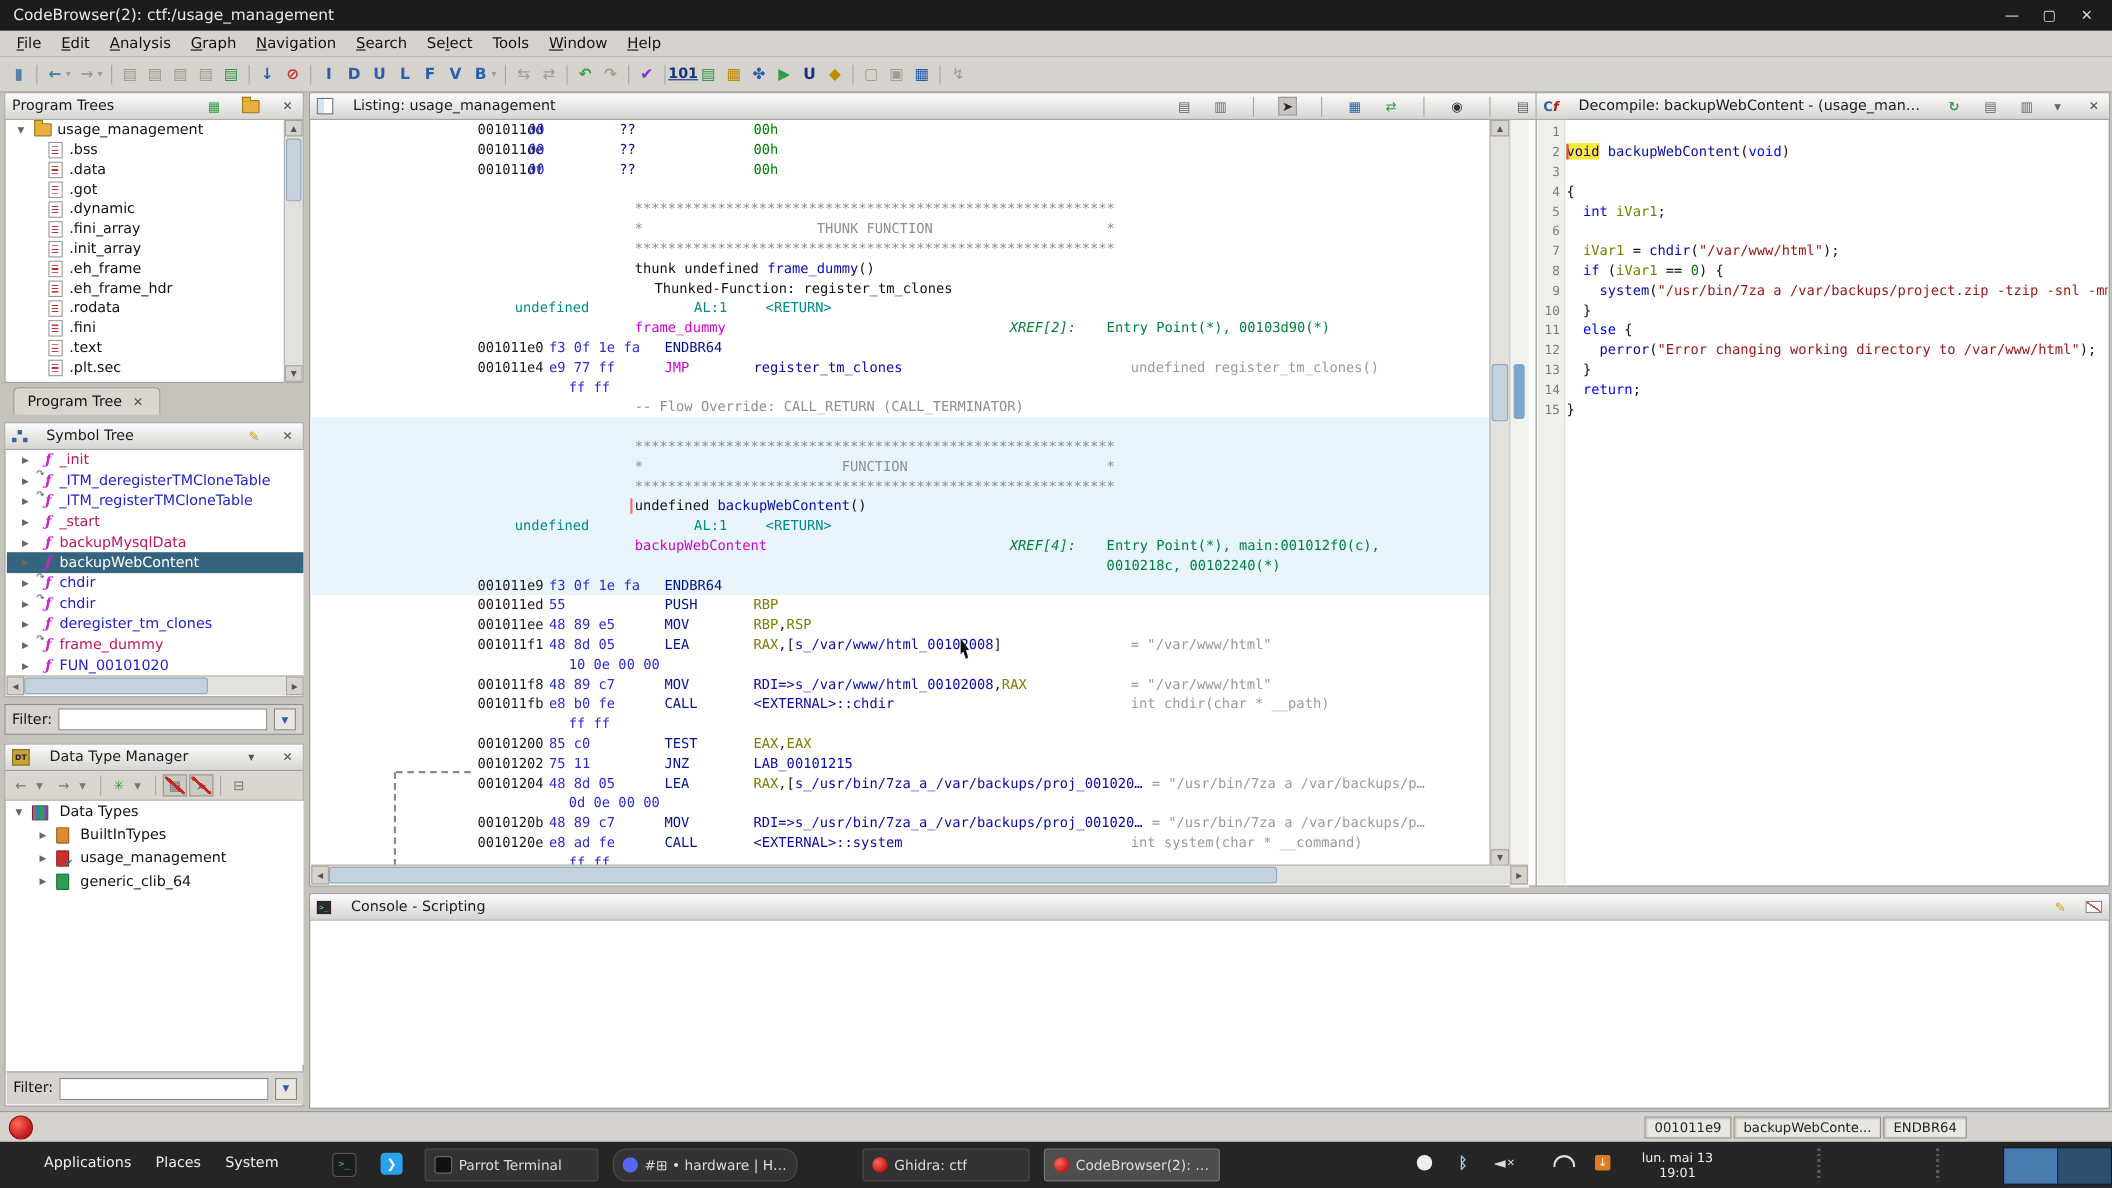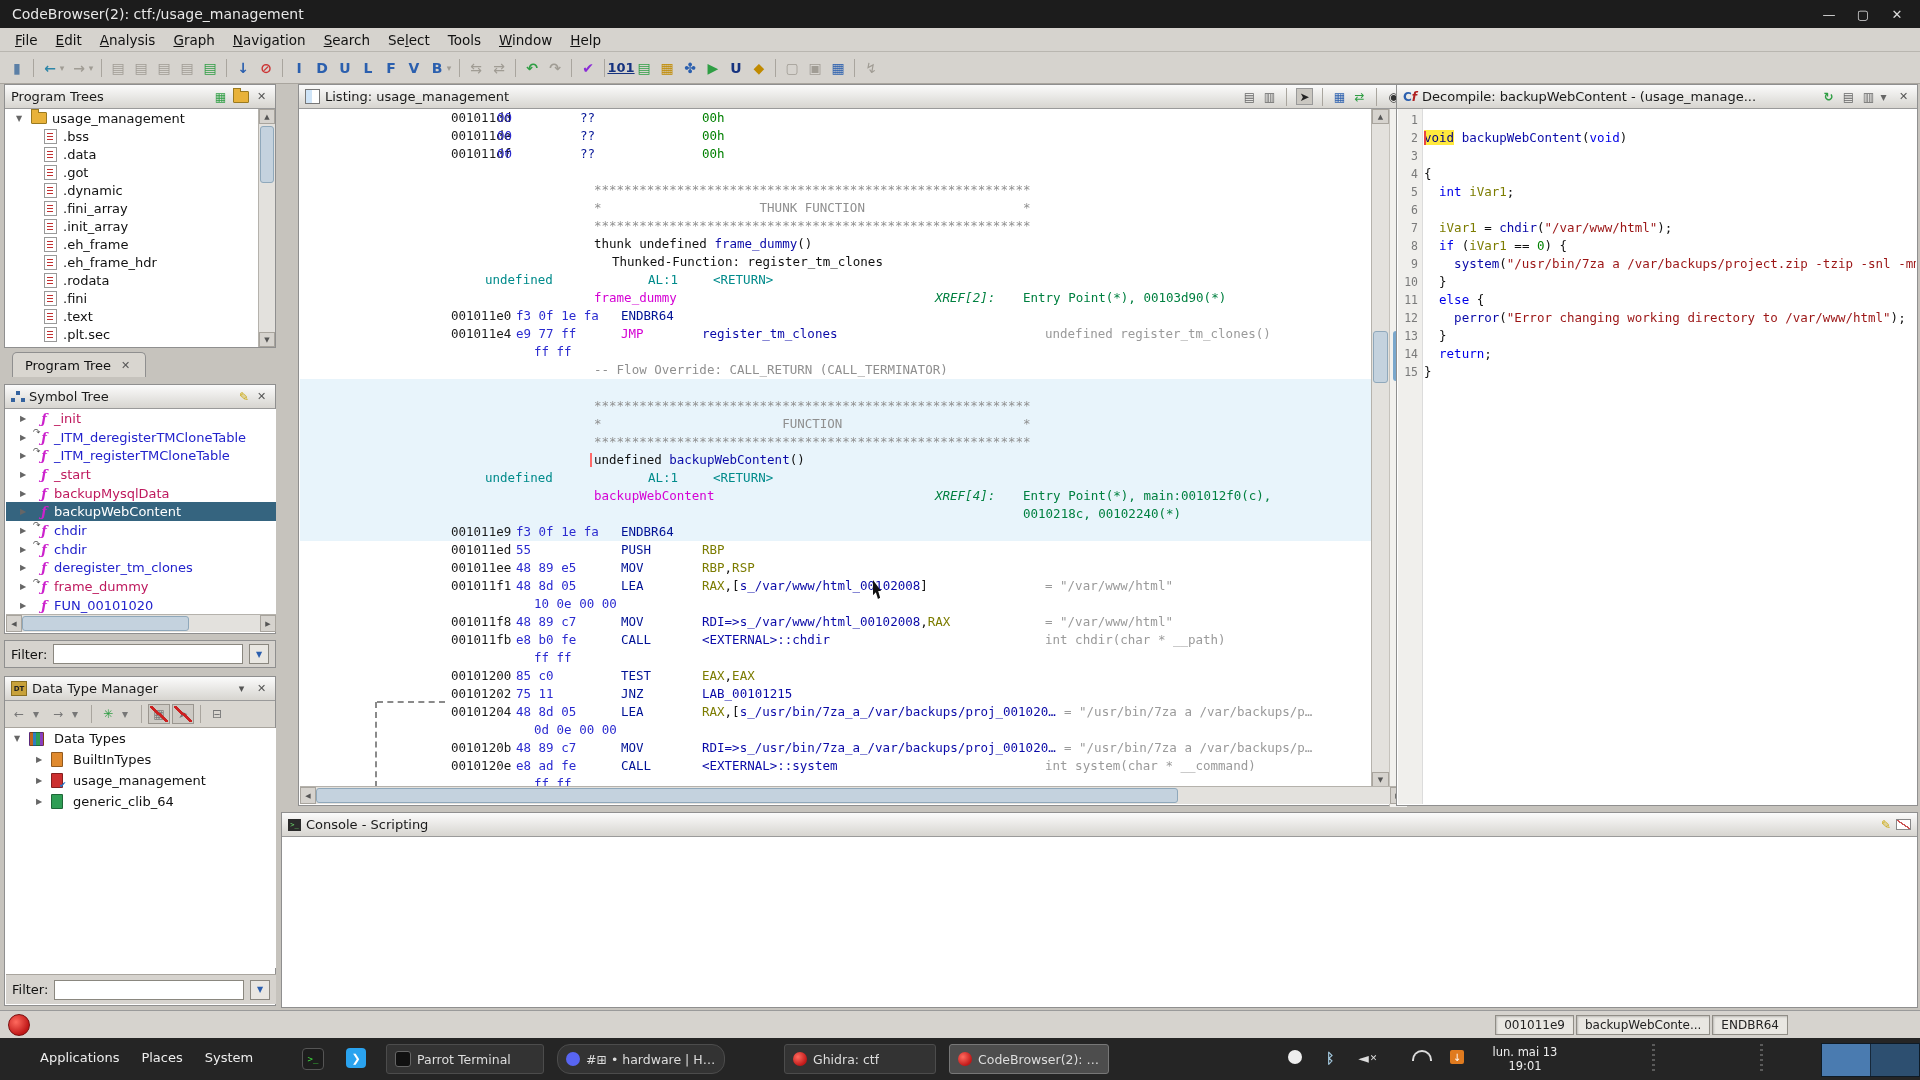--- a/index.html
+++ b/index.html
@@ -17,21 +17,21 @@
   .menu-item .mu{text-decoration:underline;}
   
   #toolbar{left:0;top:52px;width:1920px;height:32px;background:#d6d3ce;border-bottom:1px solid #a9a59e;display:flex;align-items:center;padding-left:6px;box-sizing:border-box;gap:1px;}
   .tbi{width:22px;height:20px;display:flex;align-items:center;justify-content:center;font-size:14px;color:#444;}
   .tsep{width:1px;height:18px;background:#a9a59e;margin:0 4px;}
   .c-steel{color:#5b7fa6}.c-teal{color:#2e86a8}.c-dim{color:#a09c94}.c-blue{color:#2b5fae}
   .c-green{color:#2f9e44}.c-red{color:#cc3333}.c-purple{color:#8a2bd6}.c-navy{color:#15327f}.c-gold{color:#c08a00}
   .b{font-weight:bold}.sm{font-size:9px;width:10px;margin-left:-5px}.tiny{font-size:13px;font-weight:bold;letter-spacing:0;text-decoration:underline;}
   
   .panel{background:#fff;border:1px solid #8f8f8f;box-sizing:border-box;}
-  .phead{height:24px;background:linear-gradient(#fbfbfb,#d7d5d0);border-bottom:1px solid #9a9a9a;display:flex;align-items:center;padding:0 6px;gap:5px;font-size:13px;color:#1a1a1a;box-sizing:border-box;}
+  .phead{height:24px;background:linear-gradient(#fbfbfb,#d7d5d0);border-bottom:1px solid #9a9a9a;display:flex;align-items:center;padding:0 6px;gap:18px;font-size:13px;color:#1a1a1a;box-sizing:border-box;}
   .phead .sp{flex:1;min-width:0;}
   .hico{width:15px;height:15px;display:flex;align-items:center;justify-content:center;font-size:12px;color:#666;}
   .htitle{white-space:nowrap;overflow:hidden;text-overflow:ellipsis;}
   
   .exp{font-size:8px;color:#666;width:10px;display:inline-block;}
   .fold{width:14px;height:10px;background:#e8b23a;border:1px solid #9a7a20;border-radius:1px;position:relative;display:inline-block;}
   .fold::before{content:"";position:absolute;top:-4px;left:-1px;width:6px;height:3px;background:#e8b23a;border:1px solid #9a7a20;border-bottom:none;}
   .ptroot{display:flex;align-items:center;gap:5px;height:18px;padding-left:10px;font-size:13px;color:#111;}
   .ptrow{display:flex;align-items:center;gap:6px;height:18px;padding-left:38px;font-size:13px;color:#111;}
   .pticon{width:11px;height:13px;background:#fff;border:1px solid #999;position:relative;flex:none;}
@@ -512,21 +512,21 @@
           <span>generic_clib_64</span>
         </div>
       </div>
     <div class="abs filter-row" style="left:1px;bottom:1px;width:270px;height:30px;background:#d6d3ce;border-top:1px solid #a9a59e;padding:0 6px;box-sizing:border-box;">
       <span>Filter:</span>
       <input type="text" value="" style="">
       <span class="fbtn">▼</span>
     </div>
   </div>
 
-  <div class="abs panel" style="left:298px;top:84px;width:1179px;height:722px;">
+  <div class="abs panel" style="left:281px;top:84px;width:1179px;height:722px;">
     <div class="phead">
       <span class="lst-ico"></span>
       <span class="htitle sp">Listing: usage_management</span>
       <span class="hico">▤</span>
       <span class="hico">▥</span>
       <span class="tsep"></span>
       <span class="hico" style="border:1px solid #999;background:#cac7c1;color:#222">➤</span>
       <span class="tsep"></span>
       <span class="hico" style="color:#2b5fae">▦</span>
       <span class="hico" style="color:#2f9e44">⇄</span>

